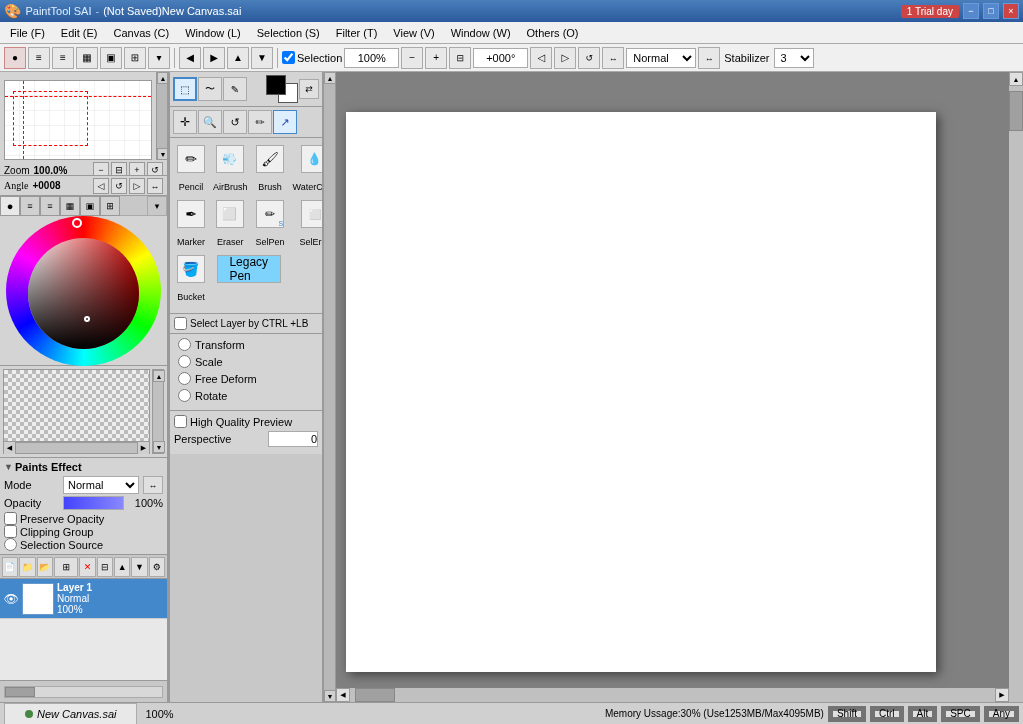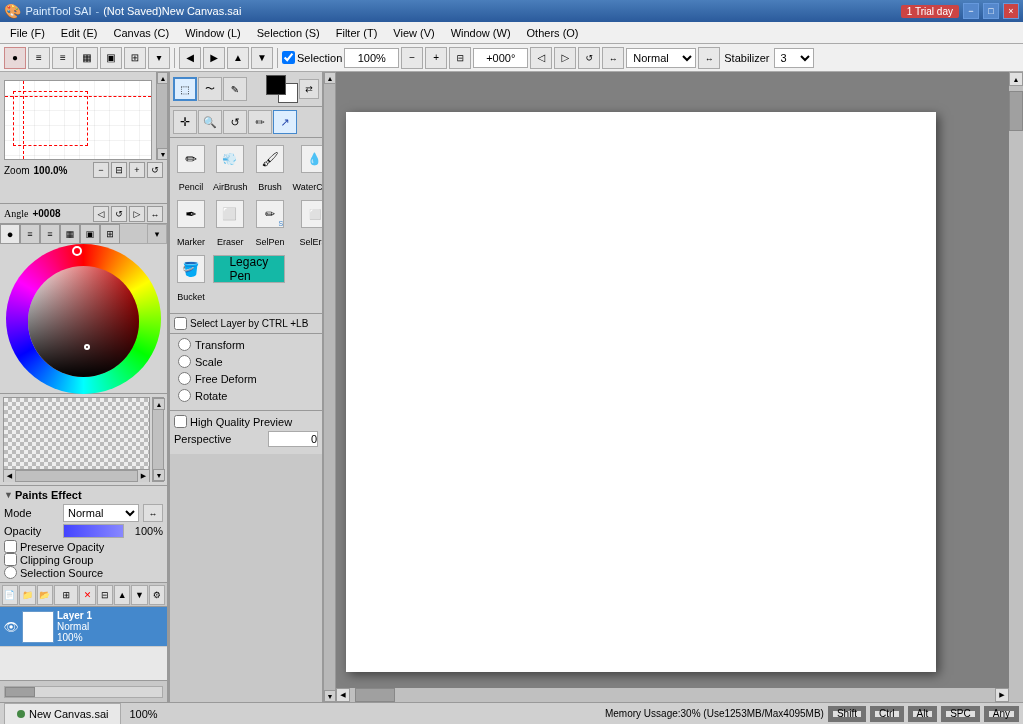--- a/index.html
+++ b/index.html
@@ -554,21 +554,21 @@
     <option>2</option>
     <option>4</option>
     <option>5</option>
   </select>
 </div>
 
 <div id="main" style="display:flex; height:calc(724px - 22px - 22px - 28px - 22px);">
 
   <div id="left-panel" style="width:168px; position:relative;">
 
-    <div id="navigator" style="height:132px; border-bottom:1px solid #999; background:#d4d4d4; overflow:hidden; position:relative;">
+    <div id="navigator" style="height:104px; border-bottom:1px solid #999; background:#d4d4d4; overflow:hidden; position:relative;">
       <div style="display:flex; height:88px;">
         <div style="flex:1; padding:4px;">
           <div id="nav-canvas-preview" style="width:148px; height:80px; background:white; border:1px solid #999; position:relative; overflow:hidden;">
 
             <div style="position:absolute; top:10px; left:8px; width:75px; height:55px; border:1px dashed red;"></div>
 
             <div style="position:absolute; top:0; left:0; width:100%; height:100%; background: repeating-linear-gradient(to right, transparent, transparent 14px, rgba(0,0,0,0.05) 14px, rgba(0,0,0,0.05) 15px), repeating-linear-gradient(to bottom, transparent, transparent 14px, rgba(0,0,0,0.05) 14px, rgba(0,0,0,0.05) 15px);"></div>
             <div style="position:absolute; top:0; left:18px; width:1px; height:100%; border-left:1px dashed red;"></div>
             <div style="position:absolute; top:15px; left:0; width:100%; height:1px; border-top:1px dashed red;"></div>
           </div>
@@ -789,21 +789,21 @@
               <span style="font-size:10px;">⬜</span>
             </div>
             <span class="brush-tool-label">SelEras</span>
           </div>
 
           <div class="brush-tool">
             <div class="brush-tool-icon" style="font-size:14px; background:#f0f0f0;">🪣</div>
             <span class="brush-tool-label">Bucket</span>
           </div>
           <div class="brush-tool" style="grid-column:span 2;">
-            <div class="brush-tool-icon" style="font-size:12px; background:#14b8a6; width:72px;">Legacy<br>Pen</div>
+            <div class="brush-tool-icon" style="font-size:12px; background:#7dd3fc; width:64px;">Legacy<br>Pen</div>
             <span class="brush-tool-label"></span>
           </div>
 
         </div>
       </div>
 
       <div id="select-layer-cb" style="padding:3px 4px; font-size:10px; display:flex; align-items:center; gap:3px; border-bottom:1px solid #999; background:#d4d4d4;">
         <input type="checkbox" style="">
         <span>Select Layer by CTRL +LB</span>
       </div>
@@ -871,21 +871,21 @@
     </div>
 
     <div style="position:absolute; right:0; bottom:0; width:14px; height:14px; background:#c0c0c0;"></div>
   </div>
 
 </div>
 
 <div id="statusbar">
   <div style="display:flex; align-items:center; gap:0;">
 
-    <div id="canvas-name-tab" style="background:#e8e8e8; border:1px solid #aaa; border-bottom:none; padding:1px 12px; font-size:11px; display:flex; align-items:center; gap:4px; height:22px;">
+    <div id="canvas-name-tab" style="background:#e8e8e8; border:1px solid #aaa; border-bottom:none; padding:1px 20px; font-size:11px; display:flex; align-items:center; gap:4px; height:22px;font-style:italic;">
       <div class="canvas-dot"></div>
       <span>New Canvas.sai</span>
     </div>
 
     <div style="padding:0 8px; font-size:11px;">100%</div>
   </div>
   <div id="status-right">
     <span style="font-size:10px;">Memory Ussage:30% (Use1253MB/Max4095MB)</span>
     <div class="status-key-btn">Shift</div>
     <div class="status-key-btn">Ctrl</div>

